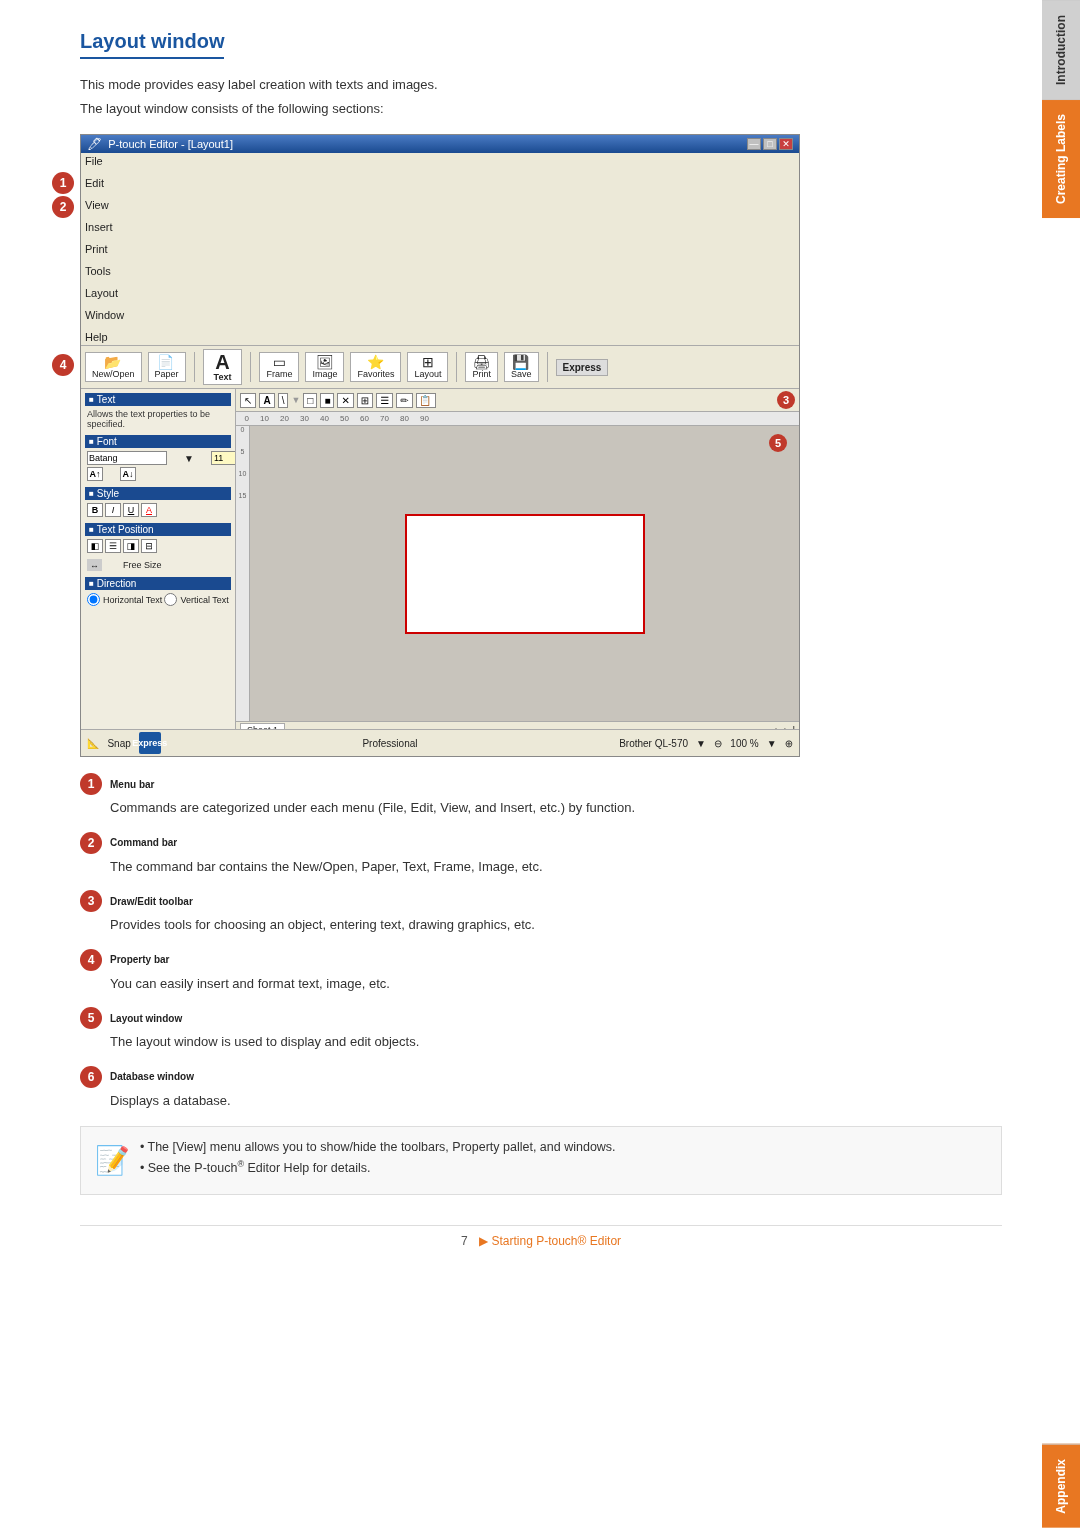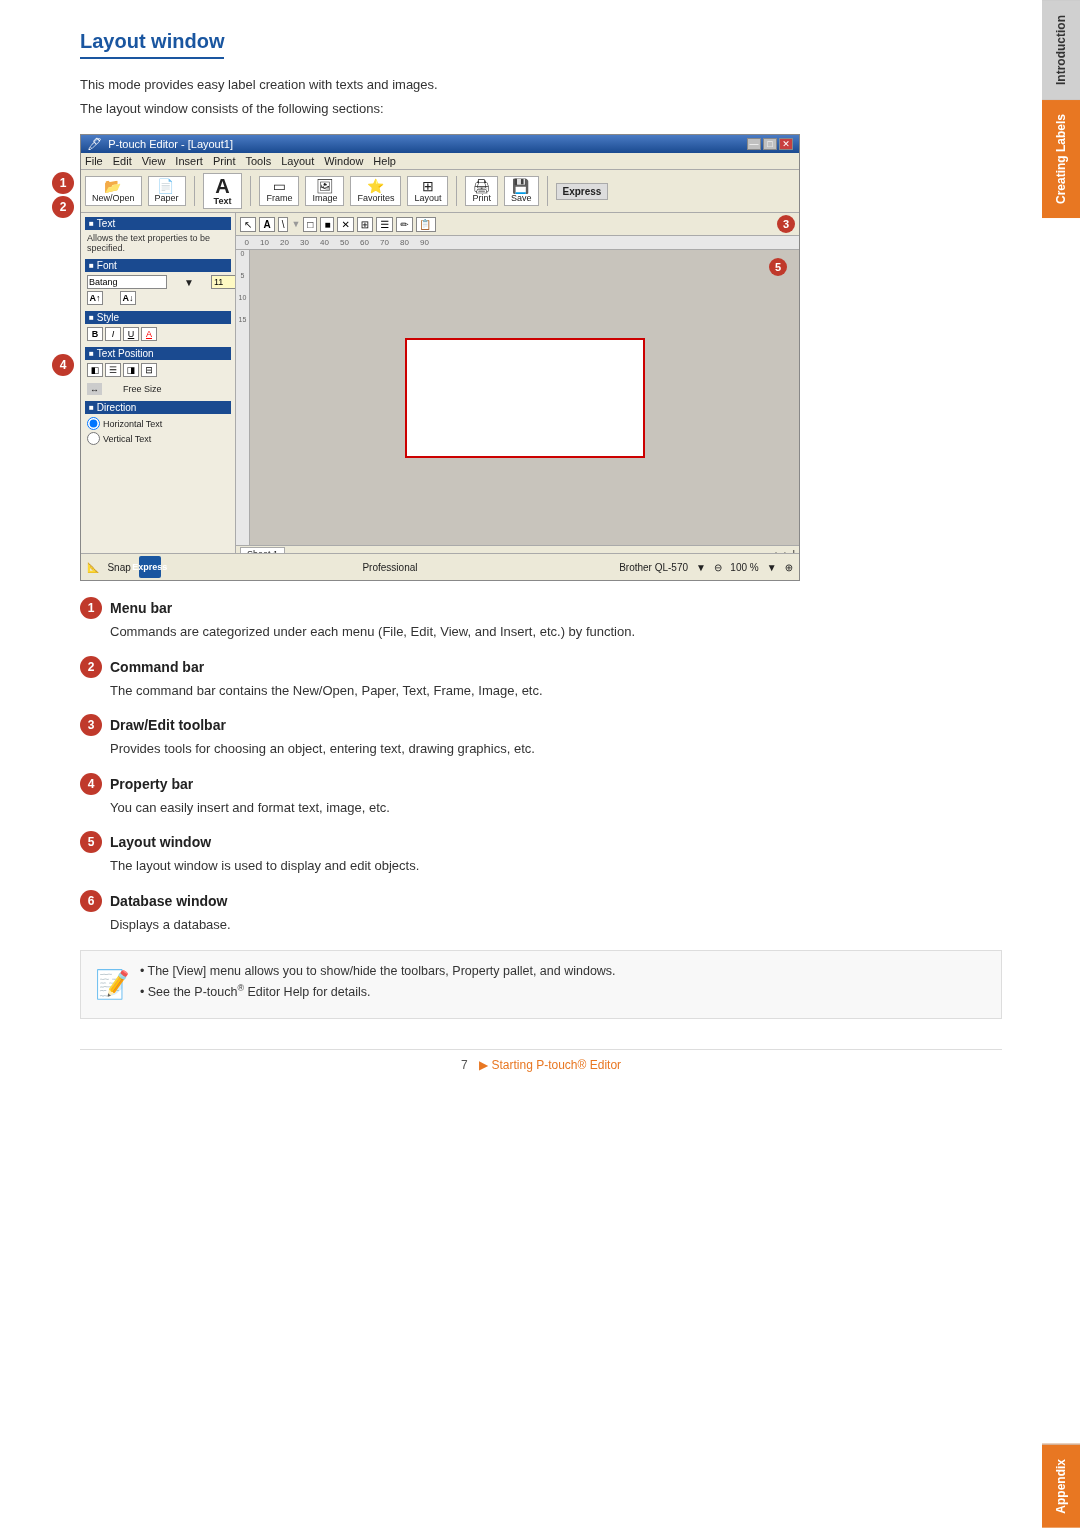--- a/index.html
+++ b/index.html
@@ -128,20 +128,21 @@
       align-items: center;
       justify-content: center;
     }
     .app-menubar {
       background: #ece9d8;
       padding: 2px 4px;
       display: flex;
       gap: 10px;
       font-size: 11px;
       border-bottom: 1px solid #aaa;
+      flex-direction: column;
     }
     .app-menubar span { cursor: pointer; }
     .app-toolbar {
       background: #ece9d8;
       padding: 3px 4px;
       display: flex;
       align-items: center;
       gap: 6px;
       border-bottom: 1px solid #aaa;
       flex-wrap: wrap;
@@ -237,21 +238,20 @@
       border: 1px solid #888;
       background: #fff;
       font-size: 9px;
       display: flex;
       align-items: center;
       justify-content: center;
       cursor: pointer;
     }
     .direction-radio {
       display: flex;
-      flex-direction: column;
       gap: 2px;
       padding: 0 2px;
     }
     .radio-row {
       display: flex;
       align-items: center;
       gap: 3px;
       font-size: 9px;
     }
     .app-canvas-area {
@@ -357,21 +357,21 @@
     .desc-item {
       margin-bottom: 14px;
     }
     .desc-header {
       display: flex;
       align-items: center;
       gap: 8px;
       margin-bottom: 3px;
     }
     .desc-title {
-      font-size: 14px;
+      font-size: 10px;
       font-weight: bold;
       color: #222;
     }
     .desc-text {
       font-size: 13px;
       color: #333;
       padding-left: 30px;
       line-height: 1.5;
     }
 

